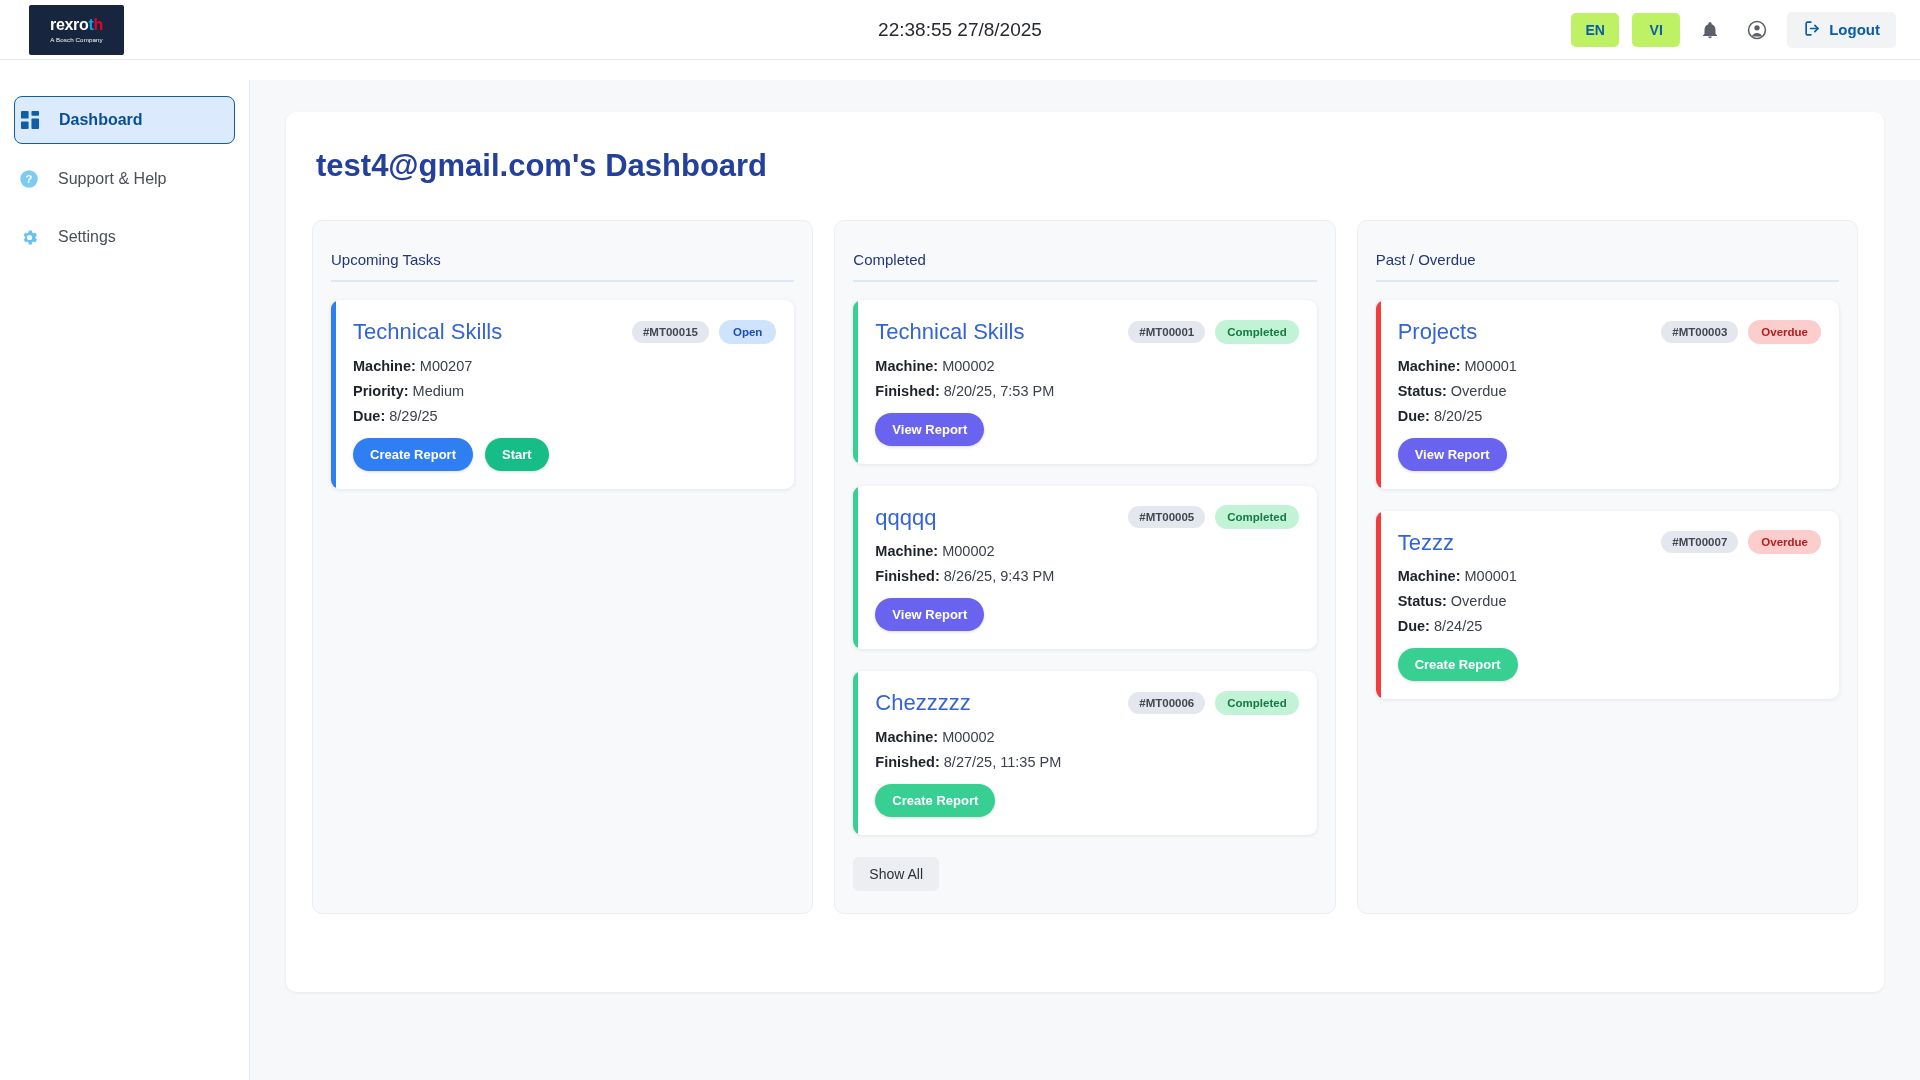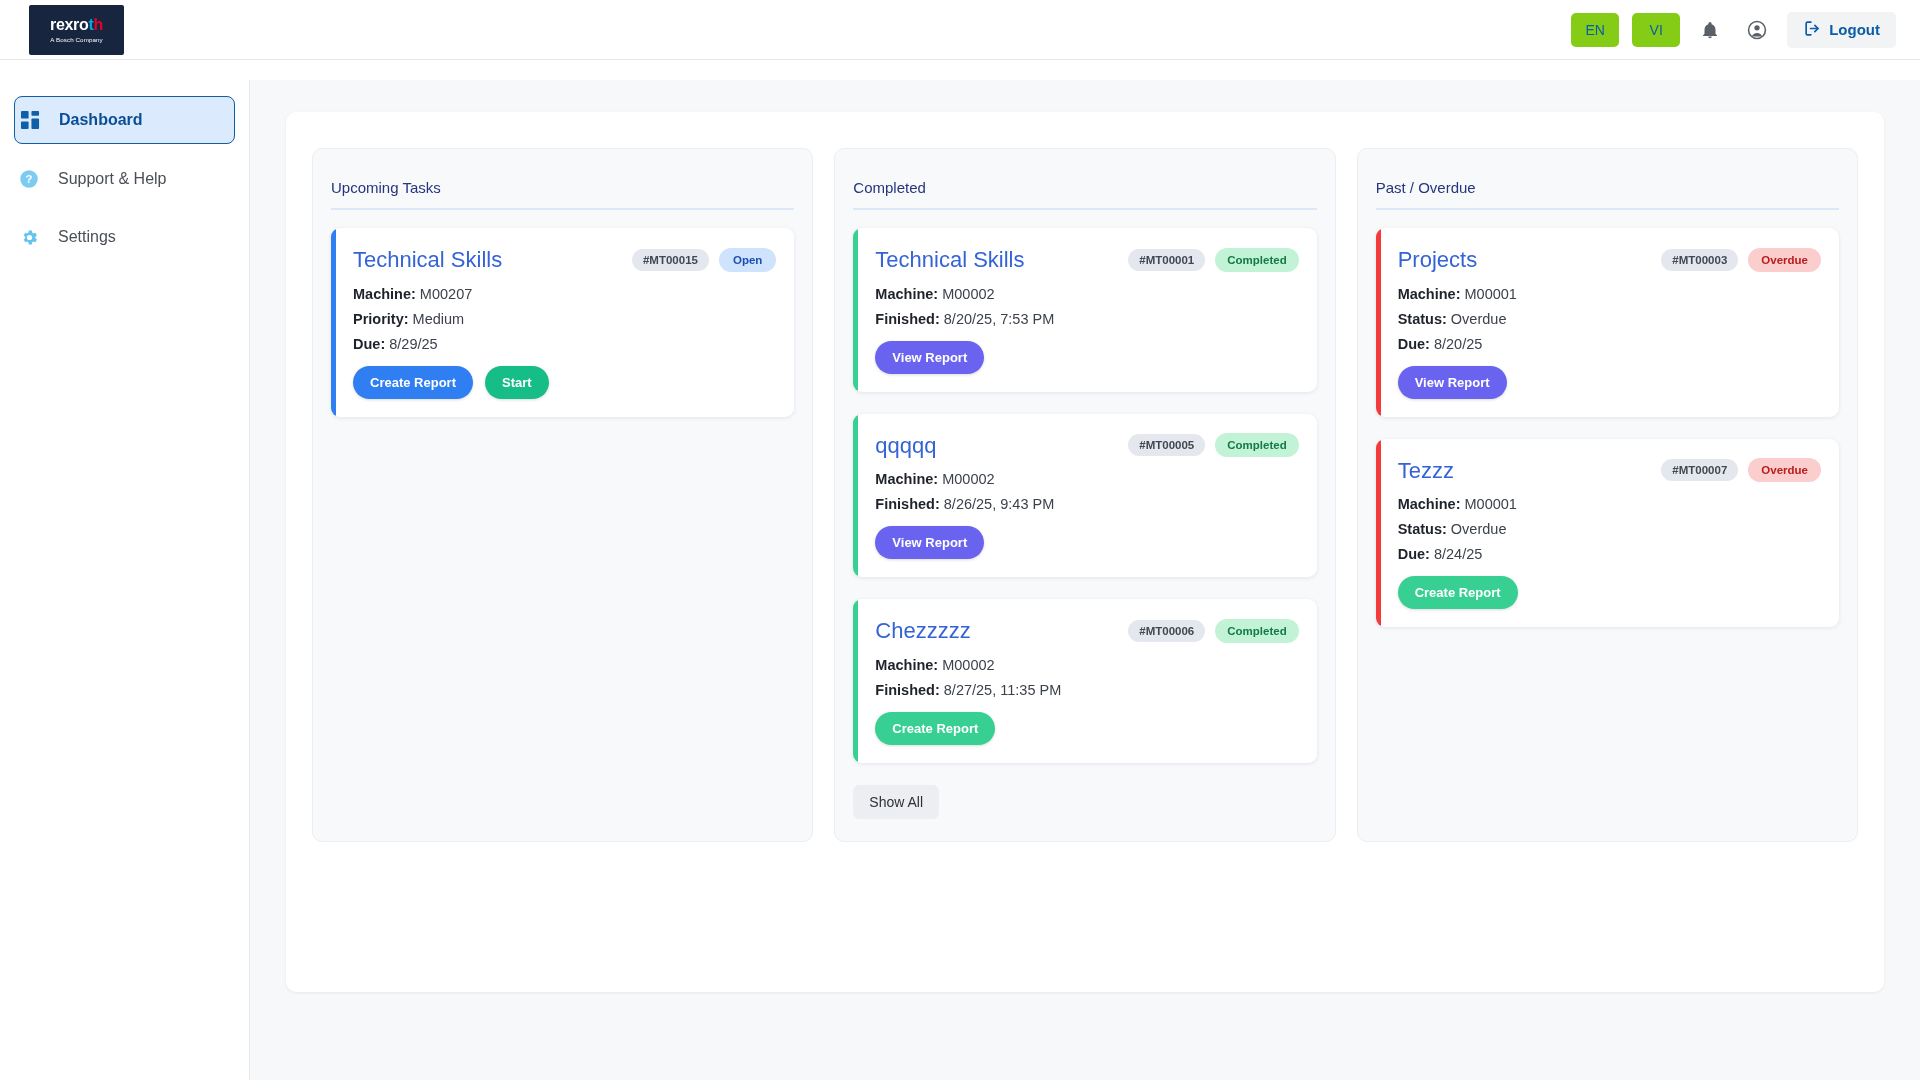--- a/index.html
+++ b/index.html
@@ -38,22 +38,22 @@
     position: absolute; left: 0; width: 1920px;
     text-align: center; font-size: 19px; color: #26292e;
     pointer-events: none;
   }
   .top-right {
     position: absolute; right: 24px;
     display: flex; align-items: center; gap: 13px;
   }
   .lang-btn {
     min-width: 48px; height: 34px; padding: 0 14px;
-    background: #84cc16; border: none; border-radius: 5px;
-    color: #0a5da8; font-size: 14px; font-weight: normal;
+    background: #bef264; border: none; border-radius: 5px;
+    color: #0a5da8; font-size: 14px; font-weight: bold;
     display: flex; align-items: center; justify-content: center;
     cursor: pointer;
   }
   .icon-btn {
     width: 34px; height: 34px; background: transparent; border: none;
     display: flex; align-items: center; justify-content: center;
     cursor: pointer; color: #5b6068;
   }
   .logout-btn {
     height: 36px; padding: 0 16px;
@@ -172,20 +172,21 @@
 </style>
 </head>
 <body>
 
 <div class="topbar">
   <div class="logo-box">
     <div class="logo-word"><span>rexro</span><span class="t">t</span><span class="h">h</span></div>
     <div class="logo-sub">A Bosch Company</div>
   </div>
 
+  <div class="clock">22:38:55 27/8/2025</div>
 
   <div class="top-right">
     <button class="lang-btn">EN</button>
     <button class="lang-btn">VI</button>
     <button class="icon-btn">
       <svg width="20" height="20" viewBox="0 0 24 24" fill="currentColor">
           <path d="M12 22a2.2 2.2 0 0 0 2.2-2.2H9.8A2.2 2.2 0 0 0 12 22zm6.6-5.4v-5.1c0-3.2-1.8-5.8-4.7-6.5v-.7a1.9 1.9 0 0 0-3.8 0v.7C7.2 5.7 5.4 8.3 5.4 11.5v5.1L3.6 18.4v.9h16.8v-.9l-1.8-1.8z"></path>
         </svg>
     </button>
     <button class="icon-btn">
@@ -236,20 +237,21 @@
       <svg width="19" height="19" viewBox="0 0 24 24" fill="#64c4ef">
           <path d="M19.4 13a7.8 7.8 0 0 0 0-2l2-1.6-2-3.4-2.4 1a7.6 7.6 0 0 0-1.7-1L15 3.3h-4l-.3 2.7a7.6 7.6 0 0 0-1.7 1l-2.4-1-2 3.4L6.6 11a7.8 7.8 0 0 0 0 2l-2 1.6 2 3.4 2.4-1a7.6 7.6 0 0 0 1.7 1l.3 2.7h4l.3-2.7a7.6 7.6 0 0 0 1.7-1l2.4 1 2-3.4-2-1.6zM12 15.3A3.3 3.3 0 1 1 12 8.7a3.3 3.3 0 0 1 0 6.6z"></path>
         </svg>
     </span>
     <span>Settings</span>
   </div>
 </nav>
 
 <main class="main">
   <div class="panel">
+    <h1 class="page-title">test4@gmail.com's Dashboard</h1>
     <div class="columns" id="columns">
         <section class="column">
           <div class="col-title">Upcoming Tasks</div>
           <article class="card accent-blue">
             <div class="card-head">
               <span class="card-title">Technical Skills</span>
               <span class="pill pill-id">#MT00015</span>
               <span class="pill pill-open">Open</span>
             </div>
             <div class="row"><b>Machine:</b><span> M00207</span></div>

